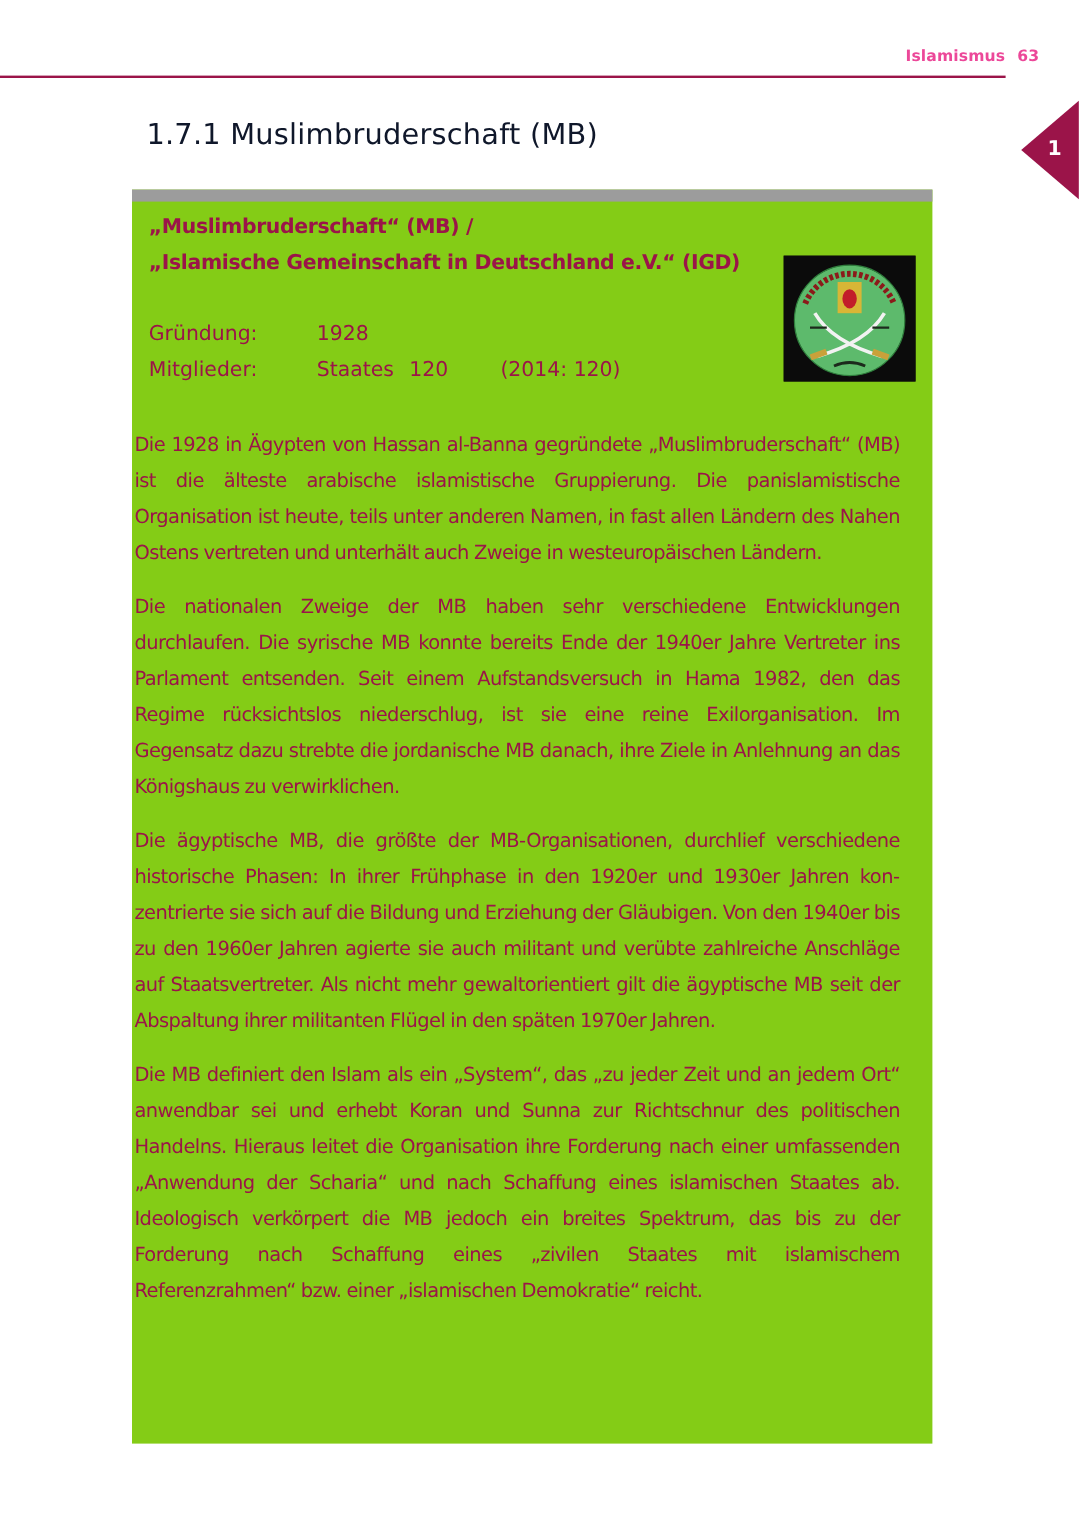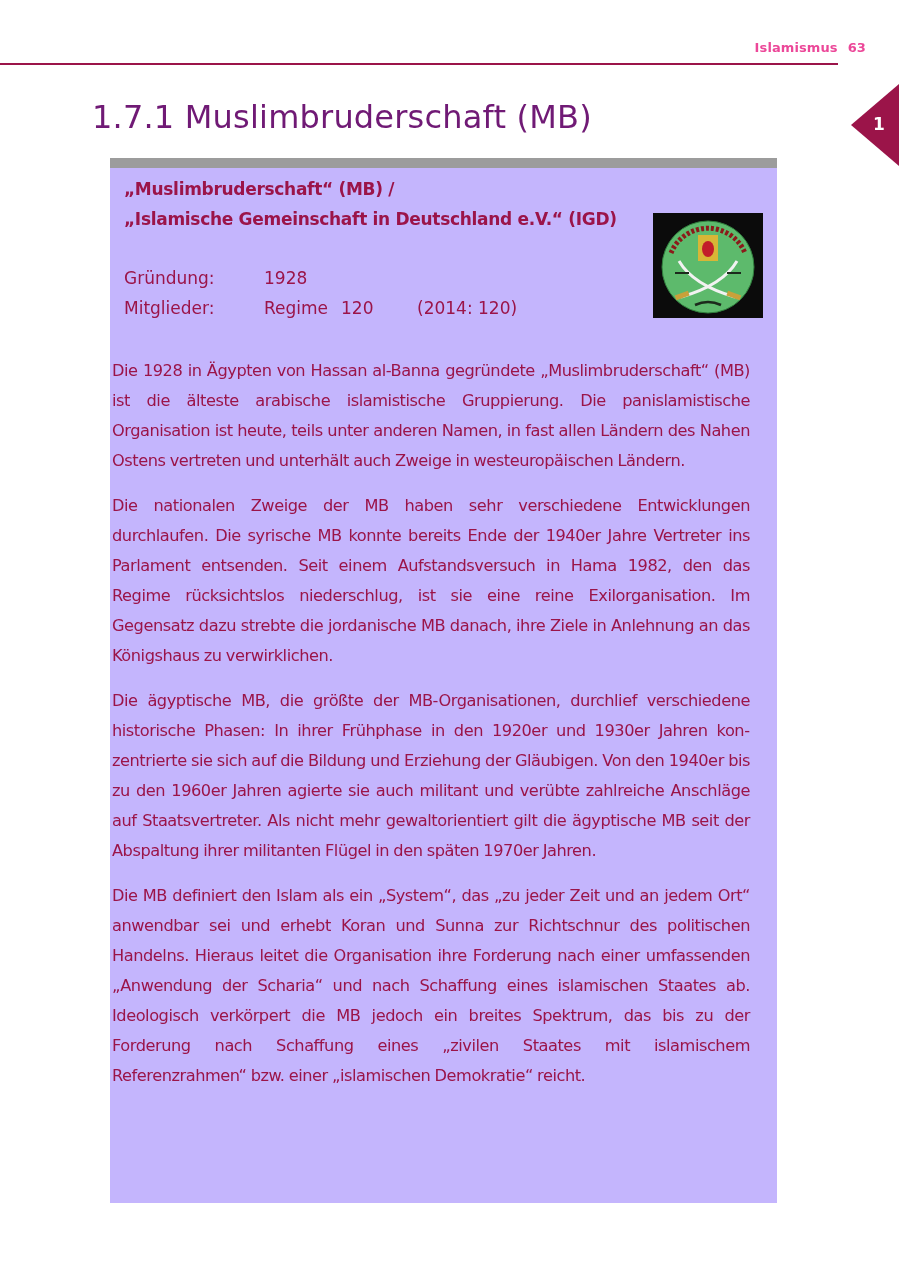--- a/index.html
+++ b/index.html
@@ -50,33 +50,33 @@
       top: 114px;
       left: 873px;
       font-family: "DejaVu Sans", sans-serif;
       font-weight: bold;
       font-size: 17px;
       color: #ffffff;
     }
     .section-title {
       position: absolute;
       top: 98px;
-      left: 92px;
-      font-family: "DejaVu Sans", sans-serif;
-      font-size: 32px;
-      color: #701a75;
+      left: 122px;
+      font-family: "DejaVu Sans", sans-serif;
+      font-size: 24px;
+      color: #0f172a;
       letter-spacing: 0.2px;
     }
     .info-box {
       position: absolute;
       top: 158px;
       left: 110px;
       width: 667px;
       height: 1045px;
-      background: #c4b5fd;
+      background: #84cc16;
     }
     .info-box-bar {
       position: absolute;
       top: 0;
       left: 0;
       width: 100%;
       height: 10px;
       background: #9c9c9c;
     }
     .box-heading {
@@ -177,21 +177,21 @@
     </svg>
   </div>
 
   <div class="facts">
     <div class="fact-row">
       <span class="fact-label">Gründung:</span>
       <span class="fact-v1">1928</span>
     </div>
     <div class="fact-row">
       <span class="fact-label">Mitglieder:</span>
-      <span class="fact-v1">Regime</span>
+      <span class="fact-v1">Staates</span>
       <span class="fact-v2">120</span>
       <span class="fact-v3">(2014: 120)</span>
     </div>
   </div>
 
   <div class="body-text">
     <p>Die 1928 in Ägypten von Hassan al-Banna gegründete „Muslimbruderschaft“ (MB) ist die älteste arabische islamistische Gruppierung. Die panislamistische Organisation ist heute, teils unter anderen Namen, in fast allen Ländern des Na­hen Ostens vertreten und unterhält auch Zweige in westeuropäischen Ländern.</p>
     <p>Die nationalen Zweige der MB haben sehr verschiedene Entwicklungen durchlaufen. Die syrische MB konnte bereits Ende der 1940er Jahre Vertre­ter ins Parlament entsenden. Seit einem Aufstandsversuch in Hama 1982, den das Regime rücksichtslos niederschlug, ist sie eine reine Exilorganisati­on. Im Gegensatz dazu strebte die jordanische MB danach, ihre Ziele in An­lehnung an das Königshaus zu verwirklichen.</p>
     <p>Die ägyptische MB, die größte der MB-Organisationen, durchlief verschiedene historische Phasen: In ihrer Frühphase in den 1920er und 1930er Jahren kon­zentrierte sie sich auf die Bildung und Erziehung der Gläubigen. Von den 1940er bis zu den 1960er Jahren agierte sie auch militant und verübte zahlreiche An­schläge auf Staatsvertreter. Als nicht mehr gewaltorientiert gilt die ägyptische MB seit der Abspaltung ihrer militanten Flügel in den späten 1970er Jahren.</p>
     <p>Die MB definiert den Islam als ein „System“, das „zu jeder Zeit und an je­dem Ort“ anwendbar sei und erhebt Koran und Sunna zur Richtschnur des politischen Handelns. Hieraus leitet die Organisation ihre Forderung nach ei­ner umfassenden „Anwendung der Scharia“ und nach Schaffung eines isla­mischen Staates ab. Ideologisch verkörpert die MB jedoch ein breites Spek­trum, das bis zu der Forderung nach Schaffung eines „zivilen Staates mit islamischem Referenzrahmen“ bzw. einer „islamischen Demokratie“ reicht.</p>

